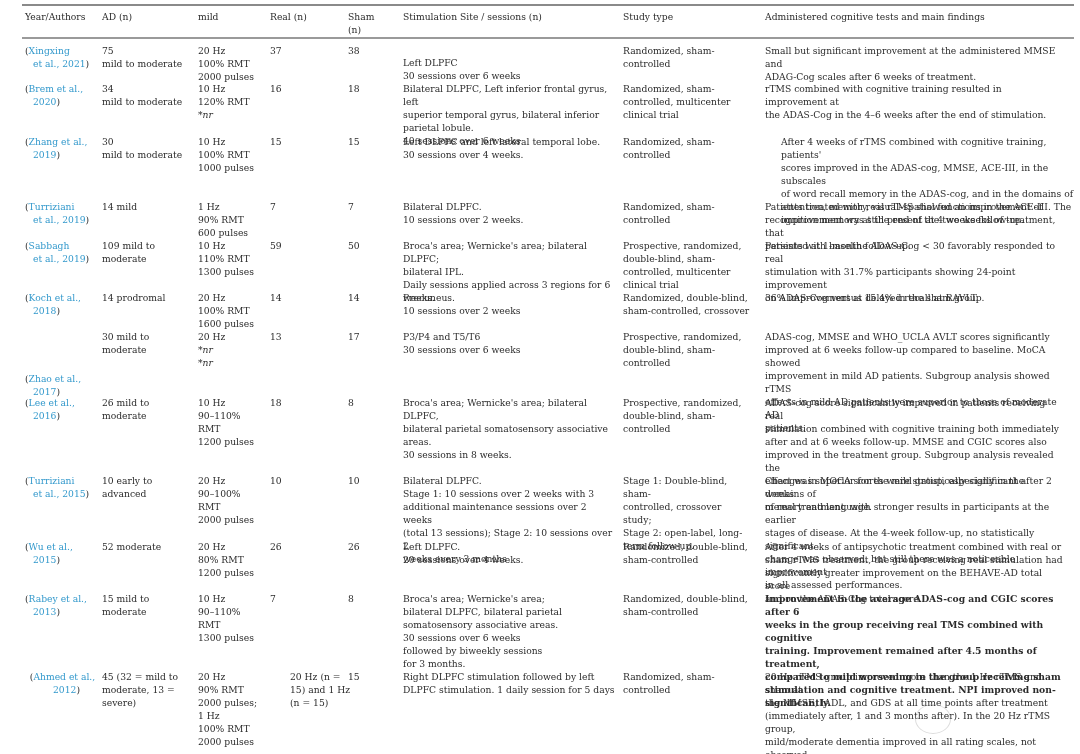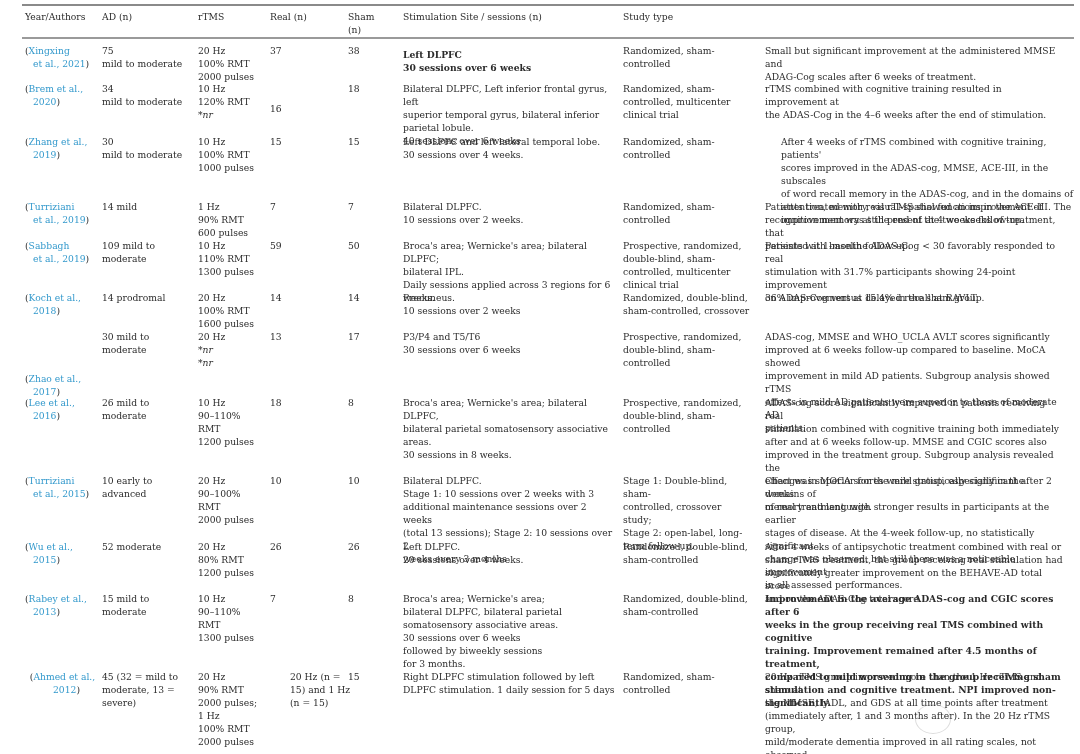--- a/index.html
+++ b/index.html
@@ -30,58 +30,59 @@
 </style>
 </head>
 <body>
 
 <div class="table">
   <div class="rule top"></div>
   <div class="rule mid"></div>
 
   <div class="cell hdr c1">Year/Authors</div>
   <div class="cell hdr c2">AD (n)</div>
-  <div class="cell hdr c3">rTMS</div>
+  <div class="cell hdr c3">mild</div>
   <div class="cell hdr c4">Real (n)</div>
   <div class="cell hdr c5">Sham
 (n)</div>
   <div class="cell hdr c6">Stimulation Site / sessions (n)</div>
   <div class="cell hdr c7">Study type</div>
+  <div class="cell hdr c8">Administered cognitive tests and main findings</div>
 
   <div id="rows">
       <div>
         <div class="cell c1" style="top: 44px; white-space: normal;">
           <div><span class="paren">(</span><span class="cite">Xingxing</span></div>
           <div class="indent"><span class="cite">et al., 2021</span><span class="paren">)</span></div>
         </div>
         <div class="cell c2" style="top: 44px;">75
 mild to moderate</div>
         <div class="cell c3" style="top: 44px;">20 Hz
 100% RMT
 2000 pulses</div>
         <div class="cell c4" style="top: 44px;">37</div>
         <div class="cell c5" style="top: 44px;">38</div>
-        <div class="cell c6" style="top: 48px; font-weight: bold;">Left DLPFC
+        <div class="cell c6" style="top: 56px;">Left DLPFC
 30 sessions over 6 weeks</div>
         <div class="cell c7" style="top: 44px;">Randomized, sham-
 controlled</div>
         <div class="cell c8" style="top: 44px;">Small but significant improvement at the administered MMSE and
 ADAG-Cog scales after 6 weeks of treatment.</div>
       </div>
       <div>
         <div class="cell c1" style="top: 82px; white-space: normal;">
           <div><span class="paren">(</span><span class="cite">Brem et al.,</span></div>
           <div class="indent"><span class="cite">2020</span><span class="paren">)</span></div>
         </div>
         <div class="cell c2" style="top: 82px;">34
 mild to moderate</div>
         <div class="cell c3 rtms-nr" style="top: 82px;"><span>10 Hz</span>
 <span>120% RMT</span>
 <span class="it">*nr</span></div>
-        <div class="cell c4" style="top: 82px; margin-top: 20px;">16</div>
+        <div class="cell c4" style="top: 82px;">16</div>
         <div class="cell c5" style="top: 82px;">18</div>
         <div class="cell c6" style="top: 82px;">Bilateral DLPFC, Left inferior frontal gyrus, left
 superior temporal gyrus, bilateral inferior
 parietal lobule.
 40 sessions over 6 weeks</div>
         <div class="cell c7" style="top: 82px;">Randomized, sham-
 controlled, multicenter
 clinical trial</div>
         <div class="cell c8" style="top: 82px;">rTMS combined with cognitive training resulted in improvement at
 the ADAS-Cog in the 4–6 weeks after the end of stimulation.</div>

